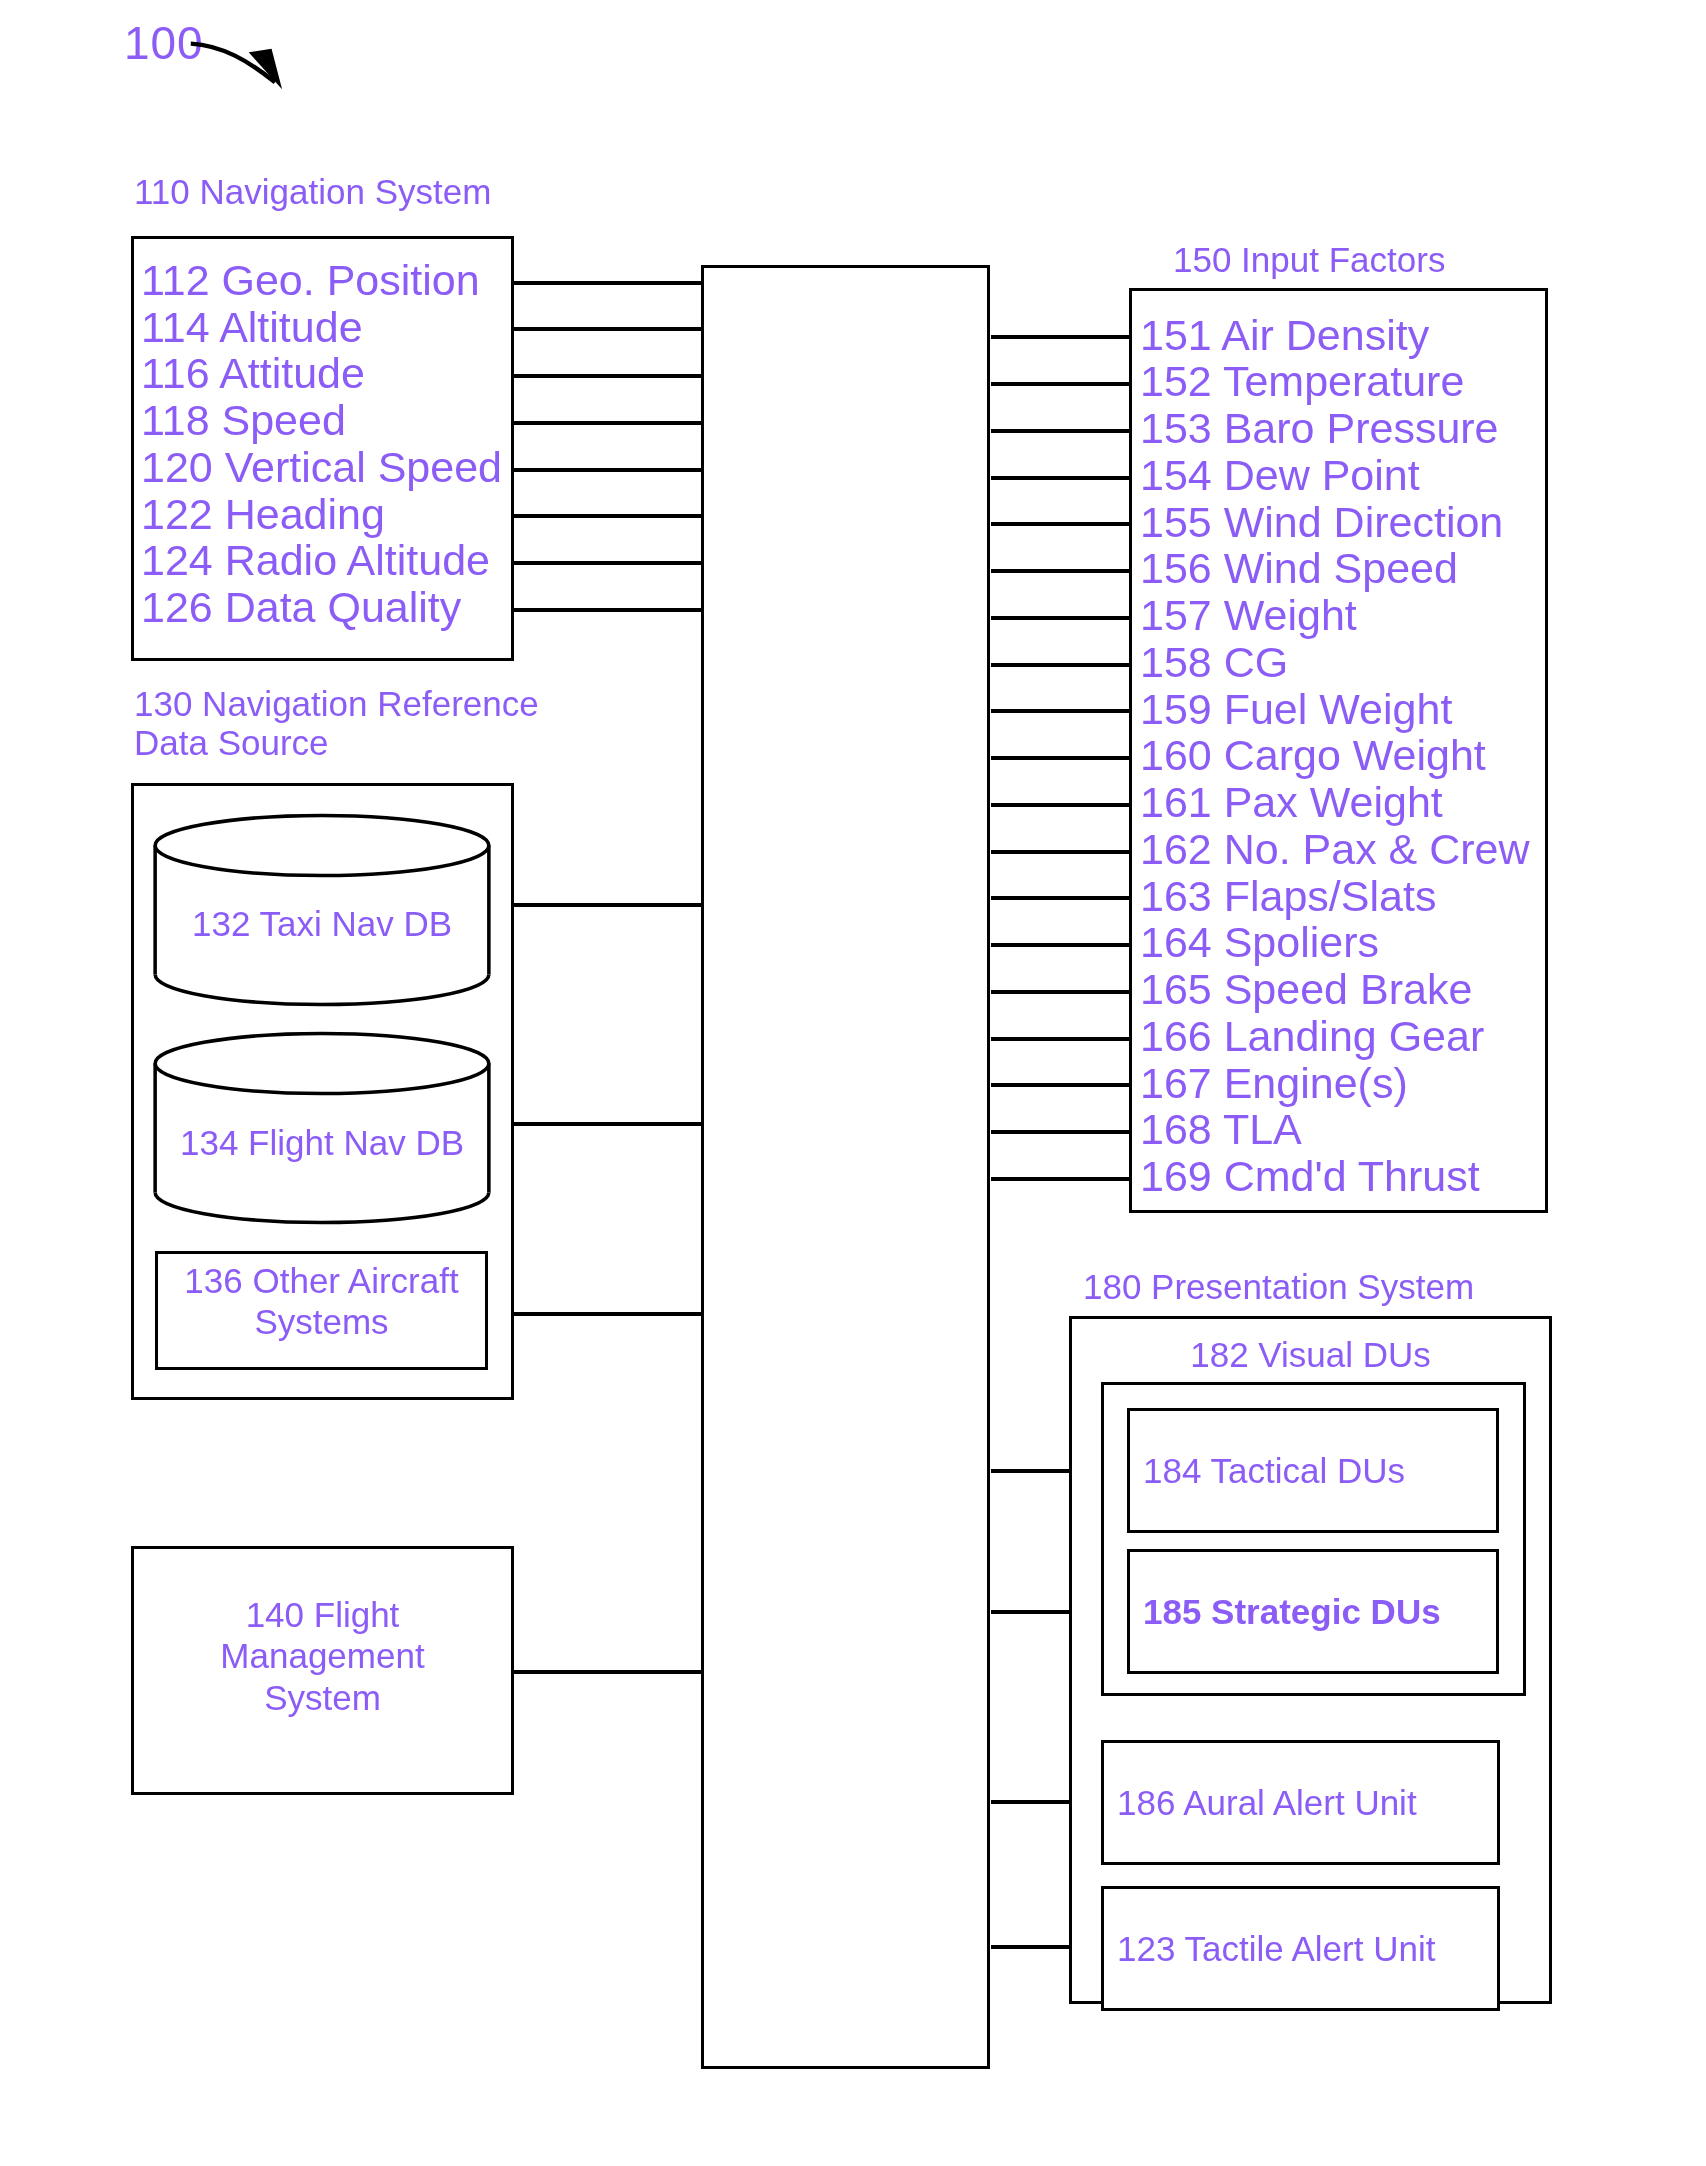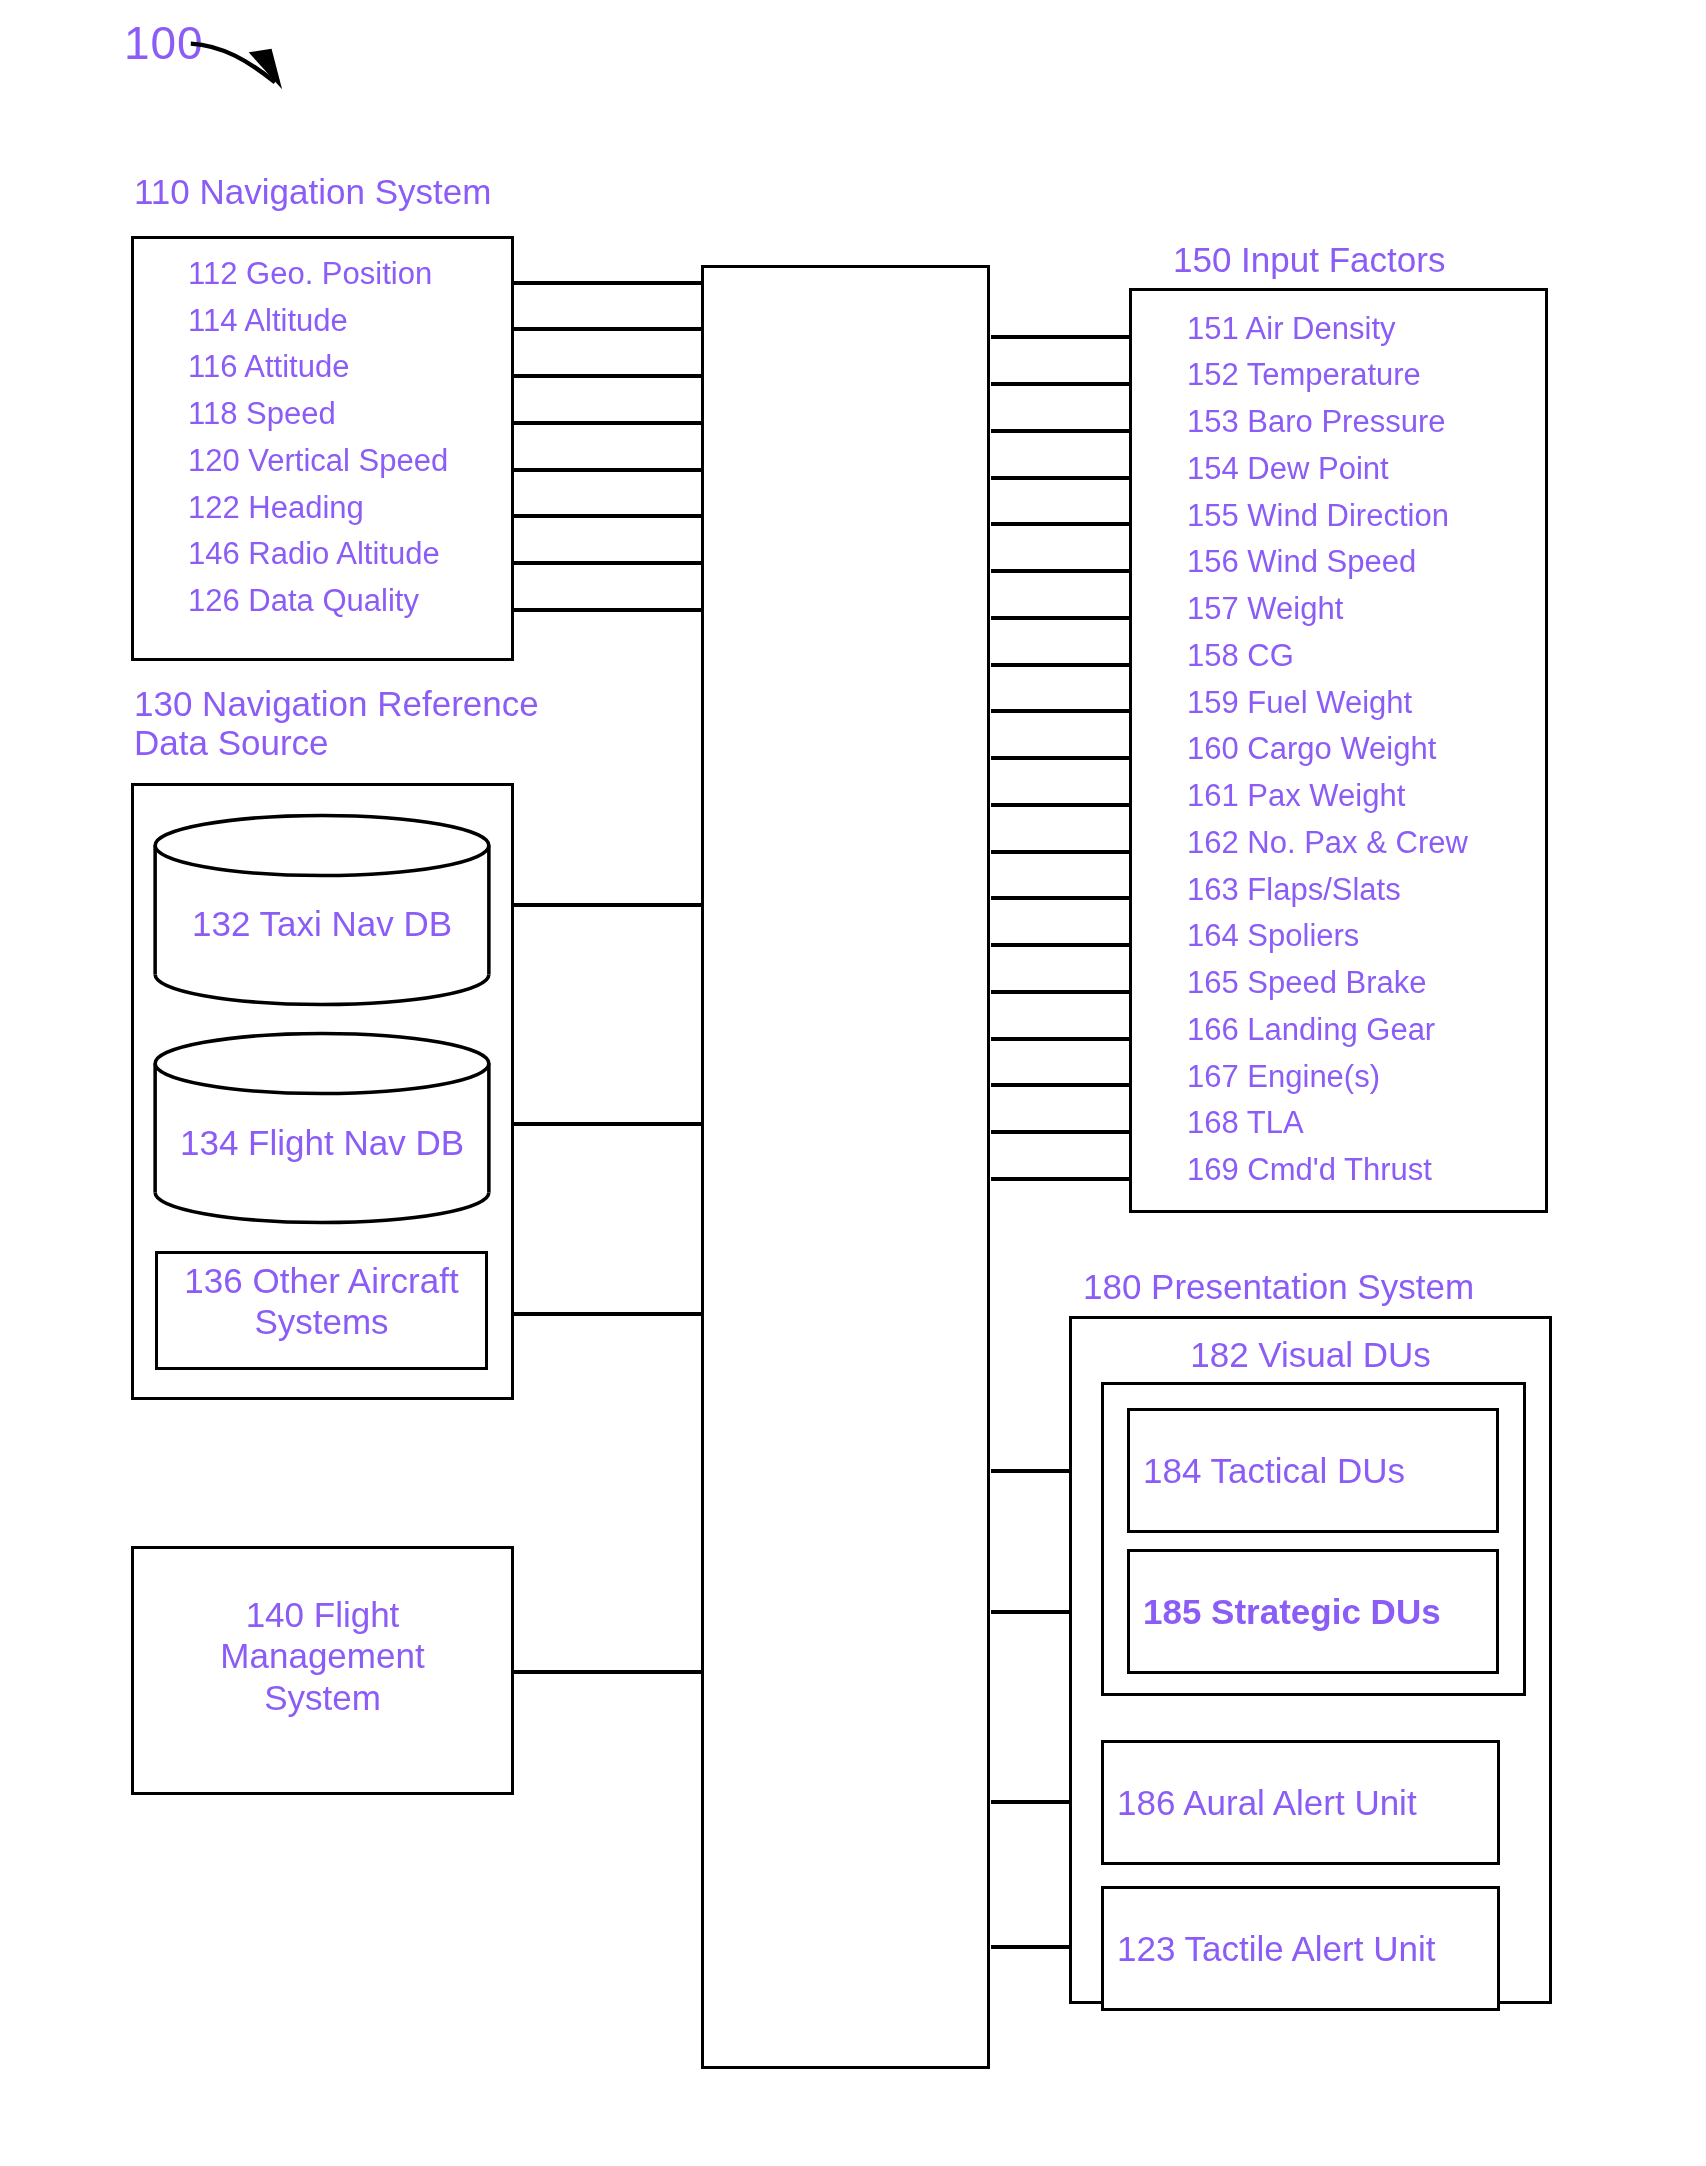--- a/index.html
+++ b/index.html
@@ -37,23 +37,22 @@
     white-space: pre-line;
   }
   .box {
     position: absolute;
     border: 3.5px solid #000;
     box-sizing: border-box;
     background: #fff;
   }
   .list-item {
     position: absolute;
-    font-size: 31px;
+    font-size: 43px;
     white-space: nowrap;
-    margin-left: 47px;
   }
   .conn {
     position: absolute;
     background: #000;
     height: 3.5px;
   }
   .proc-label {
     position: absolute;
     width: 100%;
     text-align: center;
@@ -99,21 +98,21 @@
   </svg>
 
   <div class="caption" style="left:134px; top:172px;">110 Navigation System</div>
   <div class="box" style="left:131px; top:236px; width:383px; height:425px;"></div>
   <div class="list-item" style="left:141px; top:256px;">112 Geo. Position</div>
   <div class="list-item" style="left:141px; top:303px;">114 Altitude</div>
   <div class="list-item" style="left:141px; top:349px;text-align:right;">116 Attitude</div>
   <div class="list-item" style="left:141px; top:396px;">118 Speed</div>
   <div class="list-item" style="left:141px; top:443px;">120 Vertical Speed</div>
   <div class="list-item" style="left:141px; top:490px;">122 Heading</div>
-  <div class="list-item" style="left:141px; top:536px;">146 Radio Altitude</div>
+  <div class="list-item" style="left:141px; top:536px;">124 Radio Altitude</div>
   <div class="list-item" style="left:141px; top:583px;">126 Data Quality</div>
 
   <div class="conn" style="left:513px; top:281px; width:191px;"></div>
   <div class="conn" style="left:513px; top:327px; width:191px;"></div>
   <div class="conn" style="left:513px; top:374px; width:191px;"></div>
   <div class="conn" style="left:513px; top:421px; width:191px;"></div>
   <div class="conn" style="left:513px; top:468px; width:191px;"></div>
   <div class="conn" style="left:513px; top:514px; width:191px;"></div>
   <div class="conn" style="left:513px; top:561px; width:191px;"></div>
   <div class="conn" style="left:513px; top:608px; width:191px;"></div>

